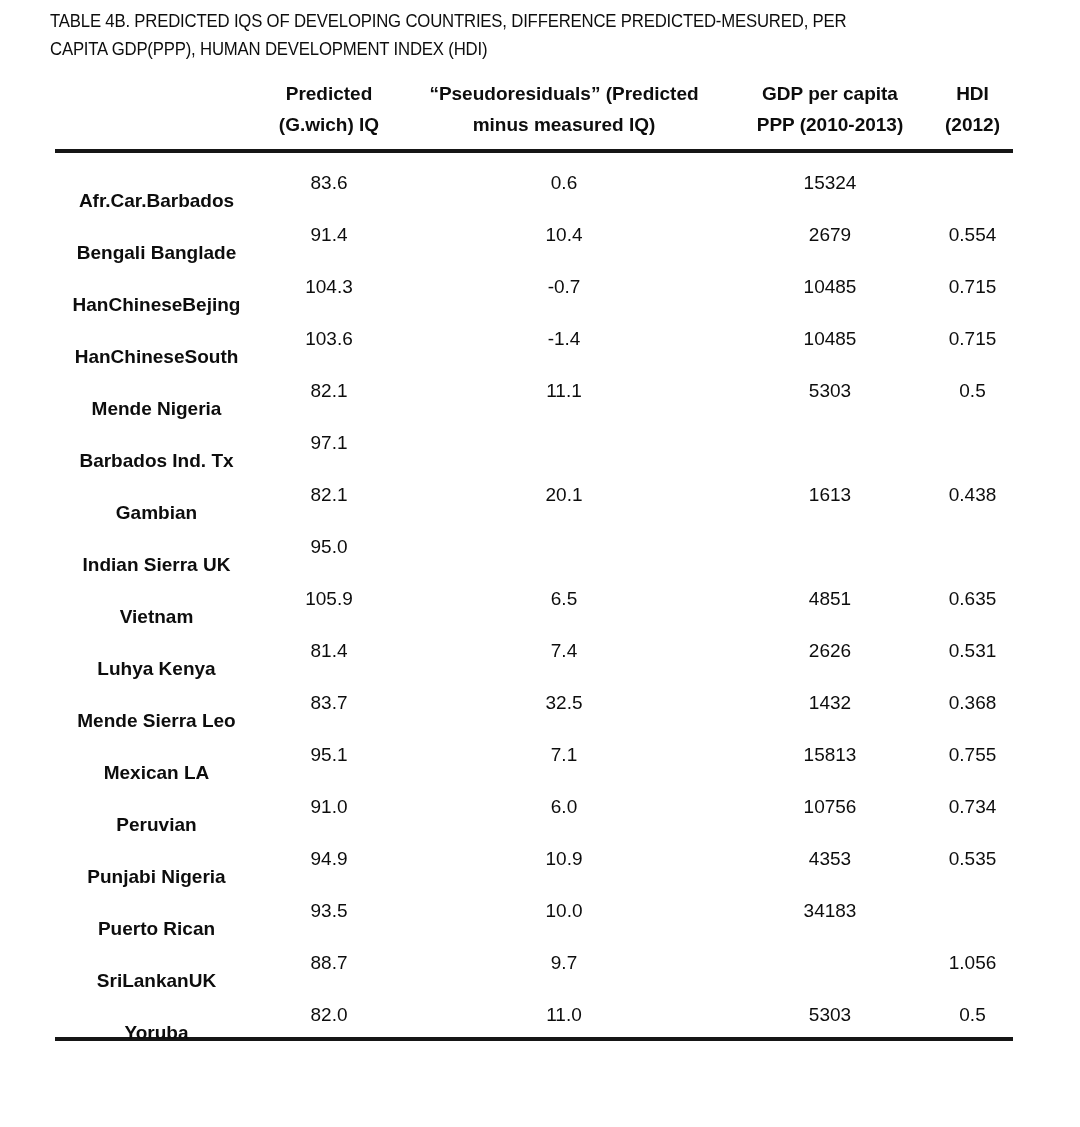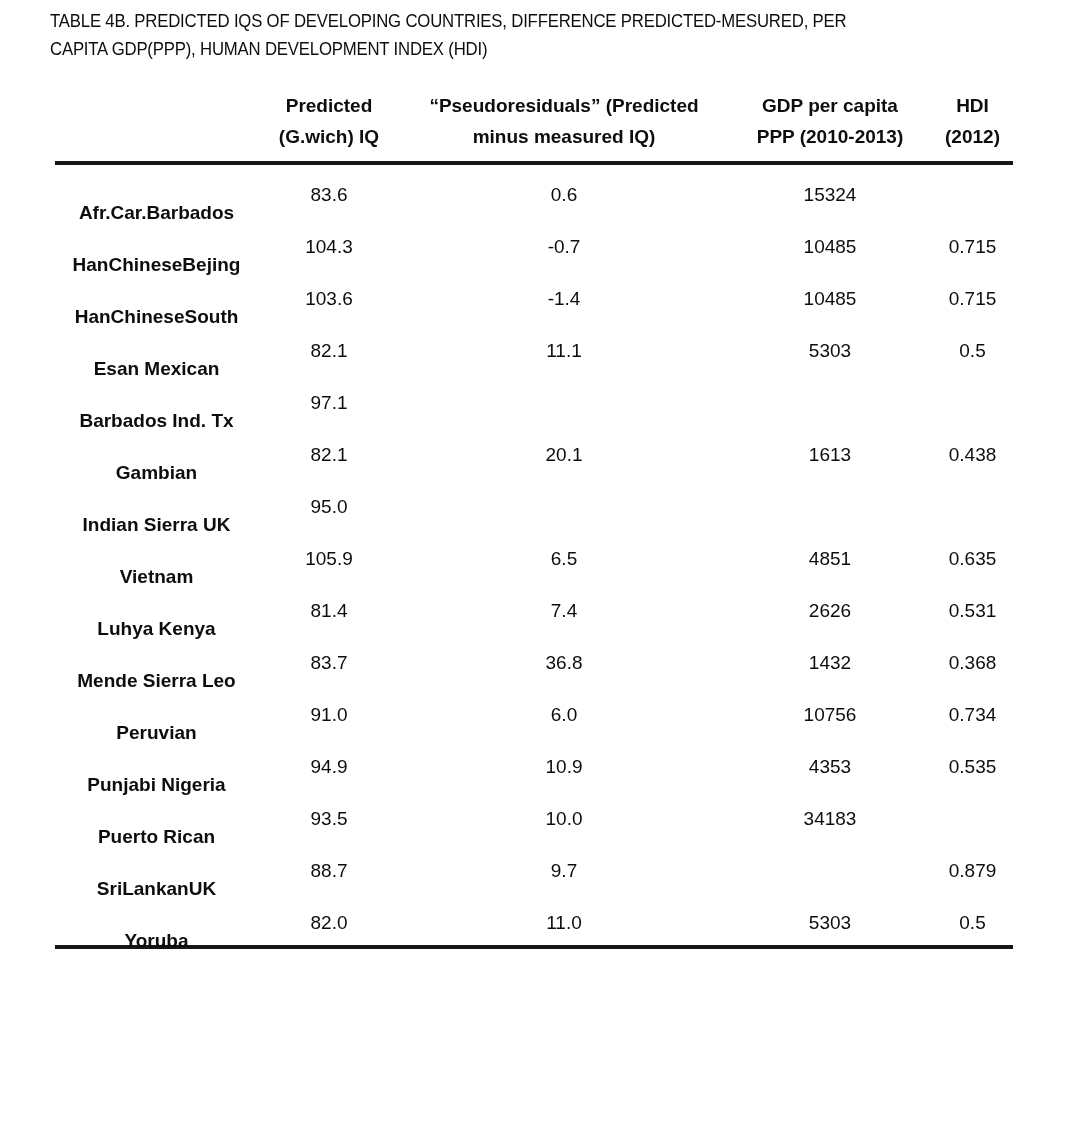--- a/index.html
+++ b/index.html
@@ -26,21 +26,21 @@
     display: block;
     white-space: nowrap;
     transform: scaleX(0.93);
     transform-origin: 0 50%;
     line-height: 28px;
     letter-spacing: -0.2px;
   }
   .data-table {
     position: absolute;
     left: 55px;
-    top: 90px;
+    top: 78px;
     width: 958px;
   }
   .grid-row {
     display: grid;
     grid-template-columns: 203px 142px 328px 204px 81px;
     align-items: center;
   }
   .header-row .hcell {
     text-align: center;
     font-weight: 700;
@@ -103,35 +103,42 @@
 
   <div class="body-rows">
       <div class="grid-row">
         <div class="cell row-label">Afr.Car.Barbados</div>
         <div class="cell">83.6</div>
         <div class="cell">0.6</div>
         <div class="cell">15324</div>
         <div class="cell"></div>
       </div>
       <div class="grid-row">
+        <div class="cell row-label">Bengali Banglade</div>
+        <div class="cell">91.4</div>
+        <div class="cell">10.4</div>
+        <div class="cell">2679</div>
+        <div class="cell">0.554</div>
+      </div>
+      <div class="grid-row">
         <div class="cell row-label">HanChineseBejing</div>
         <div class="cell">104.3</div>
         <div class="cell">-0.7</div>
         <div class="cell">10485</div>
         <div class="cell">0.715</div>
       </div>
       <div class="grid-row">
         <div class="cell row-label">HanChineseSouth</div>
         <div class="cell">103.6</div>
         <div class="cell">-1.4</div>
         <div class="cell">10485</div>
         <div class="cell">0.715</div>
       </div>
       <div class="grid-row">
-        <div class="cell row-label">Esan Mexican</div>
+        <div class="cell row-label">Mende Nigeria</div>
         <div class="cell">82.1</div>
         <div class="cell">11.1</div>
         <div class="cell">5303</div>
         <div class="cell">0.5</div>
       </div>
       <div class="grid-row">
         <div class="cell row-label">Barbados Ind. Tx</div>
         <div class="cell">97.1</div>
         <div class="cell"></div>
         <div class="cell"></div>
@@ -161,23 +168,30 @@
       <div class="grid-row">
         <div class="cell row-label">Luhya Kenya</div>
         <div class="cell">81.4</div>
         <div class="cell">7.4</div>
         <div class="cell">2626</div>
         <div class="cell">0.531</div>
       </div>
       <div class="grid-row">
         <div class="cell row-label">Mende Sierra Leo</div>
         <div class="cell">83.7</div>
-        <div class="cell">36.8</div>
+        <div class="cell">32.5</div>
         <div class="cell">1432</div>
         <div class="cell">0.368</div>
+      </div>
+      <div class="grid-row">
+        <div class="cell row-label">Mexican LA</div>
+        <div class="cell">95.1</div>
+        <div class="cell">7.1</div>
+        <div class="cell">15813</div>
+        <div class="cell">0.755</div>
       </div>
       <div class="grid-row">
         <div class="cell row-label">Peruvian</div>
         <div class="cell">91.0</div>
         <div class="cell">6.0</div>
         <div class="cell">10756</div>
         <div class="cell">0.734</div>
       </div>
       <div class="grid-row">
         <div class="cell row-label">Punjabi Nigeria</div>
@@ -191,21 +205,21 @@
         <div class="cell">93.5</div>
         <div class="cell">10.0</div>
         <div class="cell">34183</div>
         <div class="cell"></div>
       </div>
       <div class="grid-row">
         <div class="cell row-label">SriLankanUK</div>
         <div class="cell">88.7</div>
         <div class="cell">9.7</div>
         <div class="cell"></div>
-        <div class="cell">0.879</div>
+        <div class="cell">1.056</div>
       </div>
       <div class="grid-row">
         <div class="cell row-label">Yoruba</div>
         <div class="cell">82.0</div>
         <div class="cell">11.0</div>
         <div class="cell">5303</div>
         <div class="cell">0.5</div>
       </div>
     </div>
 

